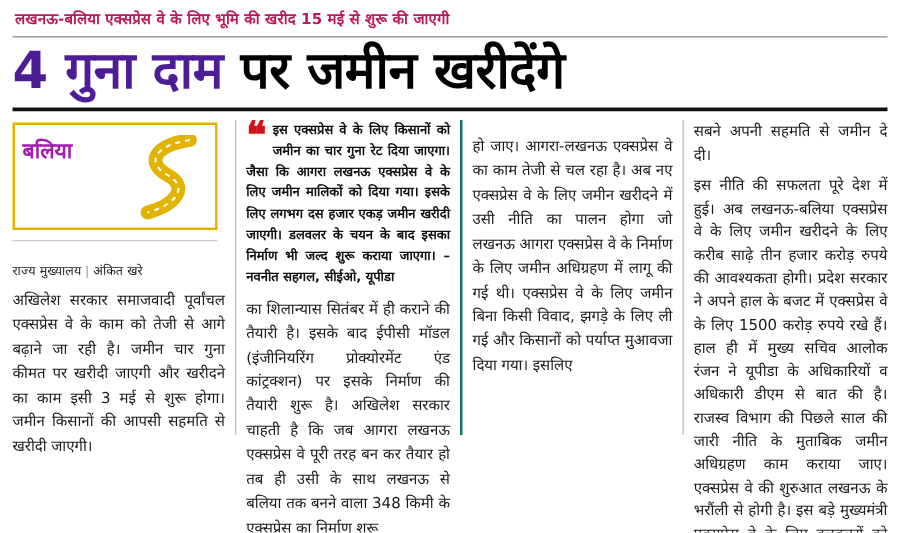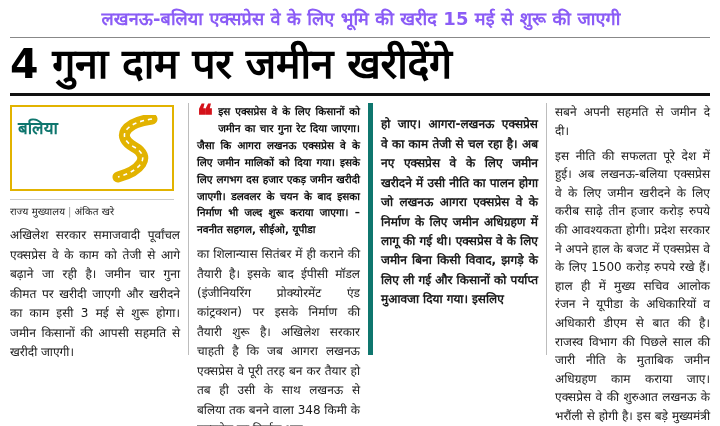--- a/index.html
+++ b/index.html
@@ -16,25 +16,25 @@
   }
   .page {
     position: relative;
     width: 720px;
     height: 426px;
     box-sizing: border-box;
     padding: 6px 10px 0 10px;
   }
   
   .kicker {
-    font-size: 18px;
+    font-size: 12px;
     line-height: 1.25;
     font-weight: 600;
-    color: #8b5cf6;
-    text-align: center;
+    color: #be185d;
+    text-align: left;
     padding: 2px 0 6px 2px;
     letter-spacing: 0.1px;
   }
   .rule-top {
     border-top: 1px solid #888;
     margin: 0 0 4px 0;
   }
   
   .headline-wrap {
     border-bottom: 3px solid #111;
@@ -44,21 +44,21 @@
   .headline {
     font-family: "DejaVu Sans", sans-serif;
     font-size: 41px;
     line-height: 1.12;
     font-weight: 700;
     color: #000;
     letter-spacing: -0.3px;
     white-space: nowrap;
   }
   .headline .red {
-    color: #000000;
+    color: #4c1d95;
   }
   
   .body-grid {
     display: flex;
     margin-top: 7px;
     height: 252px;
   }
   .col {
     box-sizing: border-box;
     position: relative;
@@ -68,22 +68,21 @@
     padding-right: 8px;
   }
   .col-2 {
     width: 180px;
     padding: 0 8px;
     border-left: 1px solid #bdbdbd;
   }
   .col-3 {
     width: 178px;
     padding: 0 8px;
-    border-left: 5px solid #0f766e;
-    font-weight: bold;
+    border-left: 2px solid #0f766e;
   }
   .col-4 {
     width: 164px;
     padding-left: 8px;
     border-left: 1px solid #bdbdbd;
   }
   .para {
     font-size: 12px;
     line-height: 1.62;
     text-align: justify;
@@ -104,35 +103,35 @@
     background: #fff;
     overflow: hidden;
   }
   .logo-label {
     position: absolute;
     left: 6px;
     top: 11px;
     font-size: 17px;
     font-weight: 700;
     line-height: 1.22;
-    color: #0f766e;
+    color: #a21caf;
   }
   .logo-mark {
     position: absolute;
     right: 8px;
     top: 8px;
     width: 58px;
     height: 68px;
   }
   .logo-mark svg { display: block; }
   .logo-footer {
     font-size: 10px;
     color: #222;
     border-top: 1px solid #ccc;
-    padding-top: 4px;
+    padding-top: 16px;
     margin: 0 6px 8px 0;
     letter-spacing: 0.1px;
   }
   .logo-footer .sep {
     color: #999;
     padding: 0 3px;
   }
   
   .quote-mark {
     float: left;

